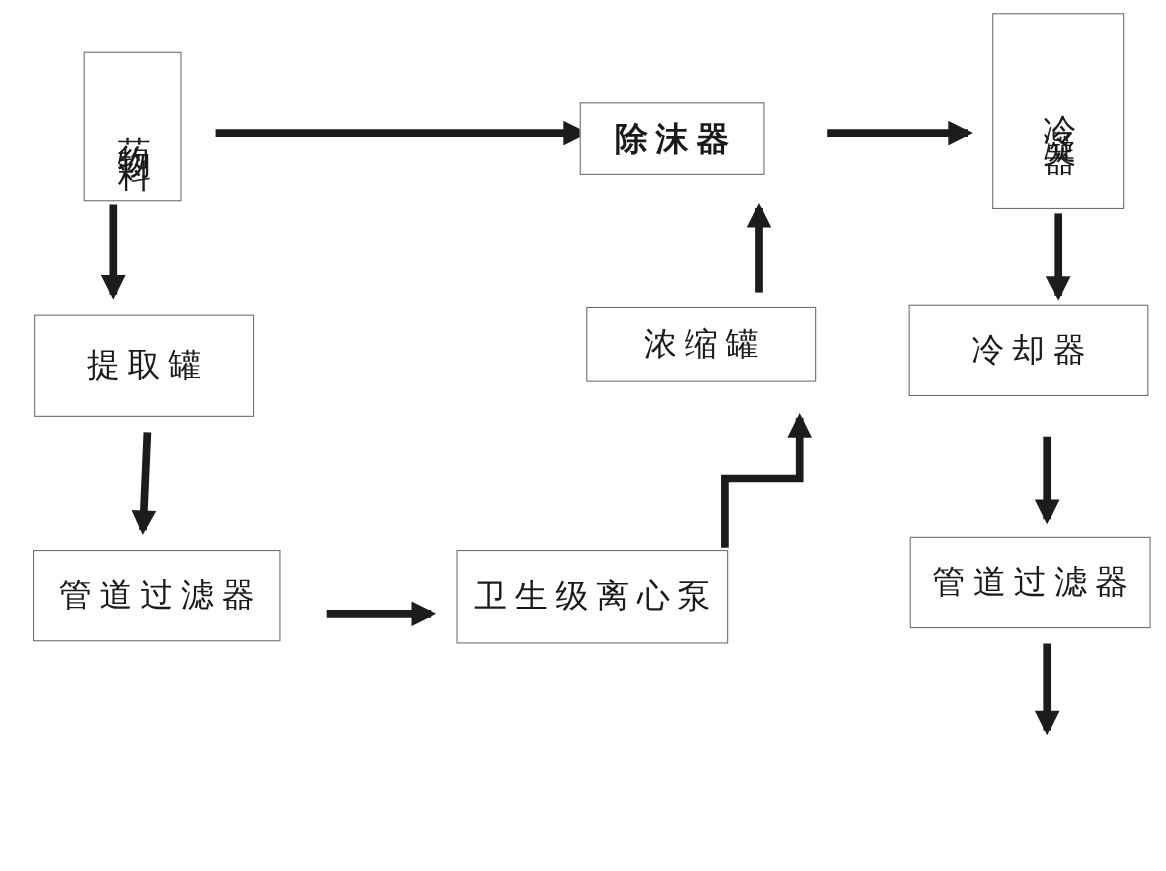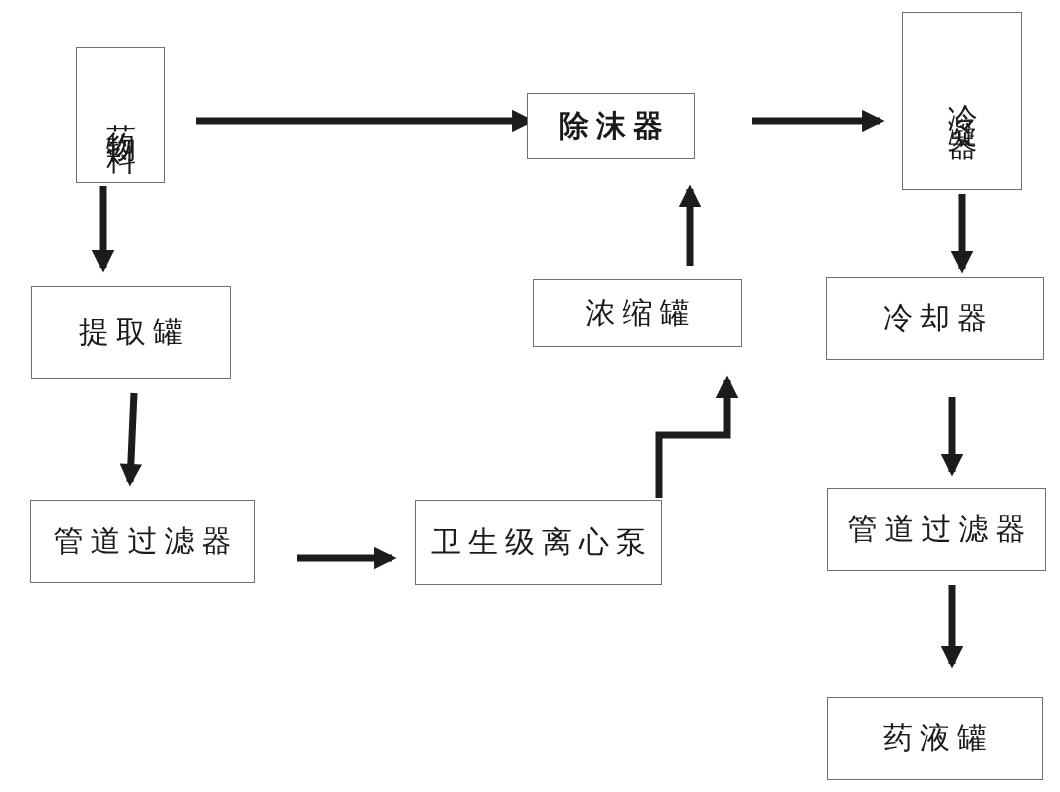--- a/index.html
+++ b/index.html
@@ -88,15 +88,14 @@
   <div class="node" id="n-concentration-tank">浓缩罐</div>
 
   <div class="node" id="n-demister">除沫器</div>
 
   <div class="node vertical" id="n-condenser">冷凝器</div>
 
   <div class="node" id="n-cooler">冷却器</div>
 
   <div class="node" id="n-oil-water-separator">管道过滤器</div>
 
-  <div class="node" id="n-liquid-medicine-tank">药液罐</div>
 
 </div>
 
 </body></html>

